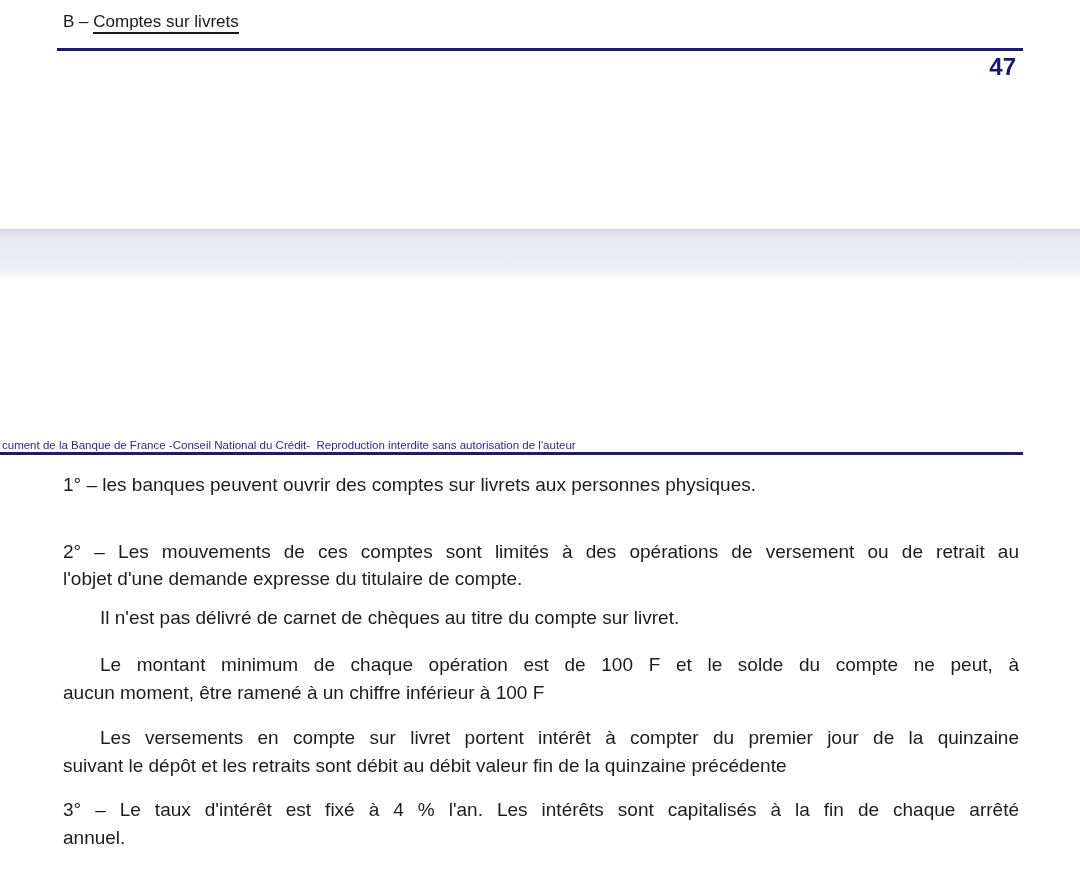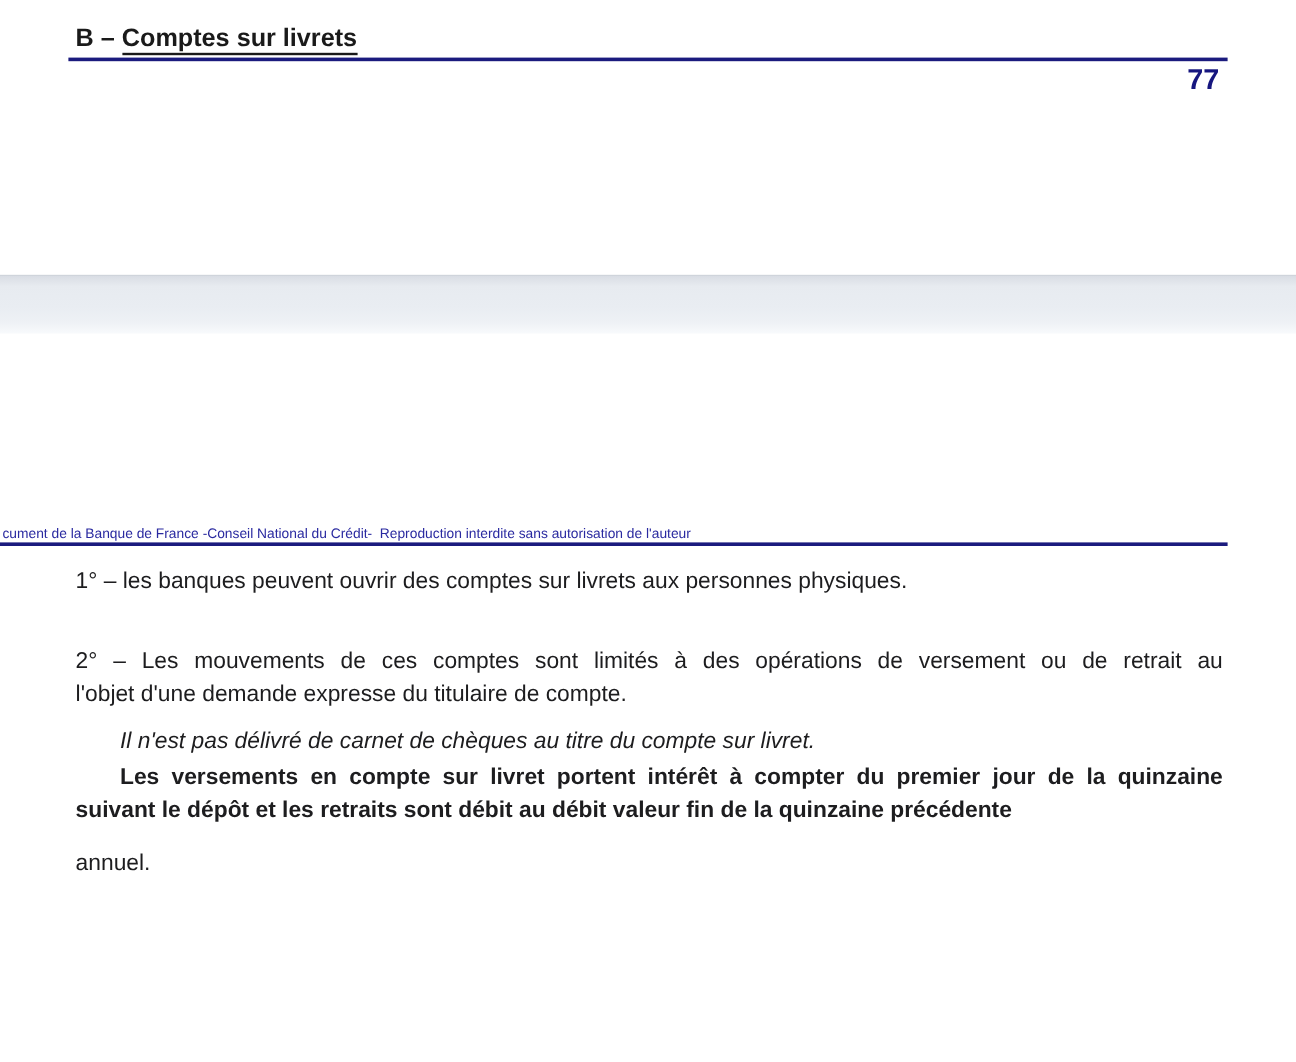--- a/index.html
+++ b/index.html
@@ -14,26 +14,25 @@
   .page {
     position: relative;
     width: 1080px;
     height: 885px;
     background: #ffffff;
   }
   
   .heading {
     position: absolute;
     left: 63px;
-    top: 19px;
-    font-size: 21px;
+    top: 9px;
+    font-size: 17px;
     line-height: 25px;
     color: #1a1a1a;
     white-space: nowrap;
-    font-weight: bold;
   }
   .heading .underlined {
     border-bottom: 2px solid #1a1a1a;
     padding-bottom: 1px;
   }
   
   .rule {
     position: absolute;
     height: 3px;
     background: var(--rule-navy, #1b1b7e);
@@ -82,23 +81,23 @@
   .bodytext {
     position: absolute;
     left: 63px;
     top: 471px;
     width: 956px;
     font-size: 19px;
     color: var(--body-text, #1d1d1f);
   }
   .para { margin: 0; padding: 0; }
   .para-2 { margin-top: 39px; }
-  .para-3 { margin-top: 11px; font-style: italic; }
+  .para-3 { margin-top: 11px; }
   .para-4 { margin-top: 20px; }
-  .para-5 { margin-top: 3px; font-weight: bold; }
+  .para-5 { margin-top: 18px; }
   .para-6 { margin-top: 17px; }
   .ln {
     display: block;
     line-height: 27.5px;
     white-space: normal;
   }
   .ln.j {
     text-align: justify;
     text-align-last: justify;
   }
@@ -110,21 +109,21 @@
 <body>
 
 <div class="page">
 
   <div class="heading">
     <span>B – </span><span class="underlined">Comptes sur livrets</span>
   </div>
 
   <div class="rule rule-top"></div>
 
-  <div class="pagenum">77</div>
+  <div class="pagenum">47</div>
 
   <div class="band"></div>
 
   <div class="notice">cument de la Banque de France -Conseil National du Crédit-  Reproduction interdite sans autorisation de l'auteur</div>
 
   <div class="rule rule-notice"></div>
 
   <div class="bodytext">
 
     <p class="para para-1">
@@ -133,25 +132,30 @@
 
     <p class="para para-2">
       <span class="ln j">2° – Les mouvements de ces comptes sont limités à des opérations de versement ou de retrait au</span>
       <span class="ln">l'objet d'une demande expresse du titulaire de compte.</span>
     </p>
 
     <p class="para para-3">
       <span class="ln ind">Il n'est pas délivré de carnet de chèques au titre du compte sur livret.</span>
     </p>
 
+    <p class="para para-4">
+      <span class="ln j ind">Le montant minimum de chaque opération est de 100 F et le solde du compte ne peut, à</span>
+      <span class="ln">aucun moment, être ramené à un chiffre inférieur à 100 F</span>
+    </p>
 
     <p class="para para-5">
       <span class="ln j ind">Les versements en compte sur livret portent intérêt à compter du premier jour de la quinzaine</span>
       <span class="ln">suivant le dépôt et les retraits sont débit au débit valeur fin de la quinzaine précédente</span>
     </p>
 
     <p class="para para-6">
+      <span class="ln j">3° – Le taux d'intérêt est fixé à 4 % l'an. Les intérêts sont capitalisés à la fin de chaque arrêté</span>
       <span class="ln">annuel.</span>
     </p>
 
   </div>
 
 </div>
 
 </body></html>

